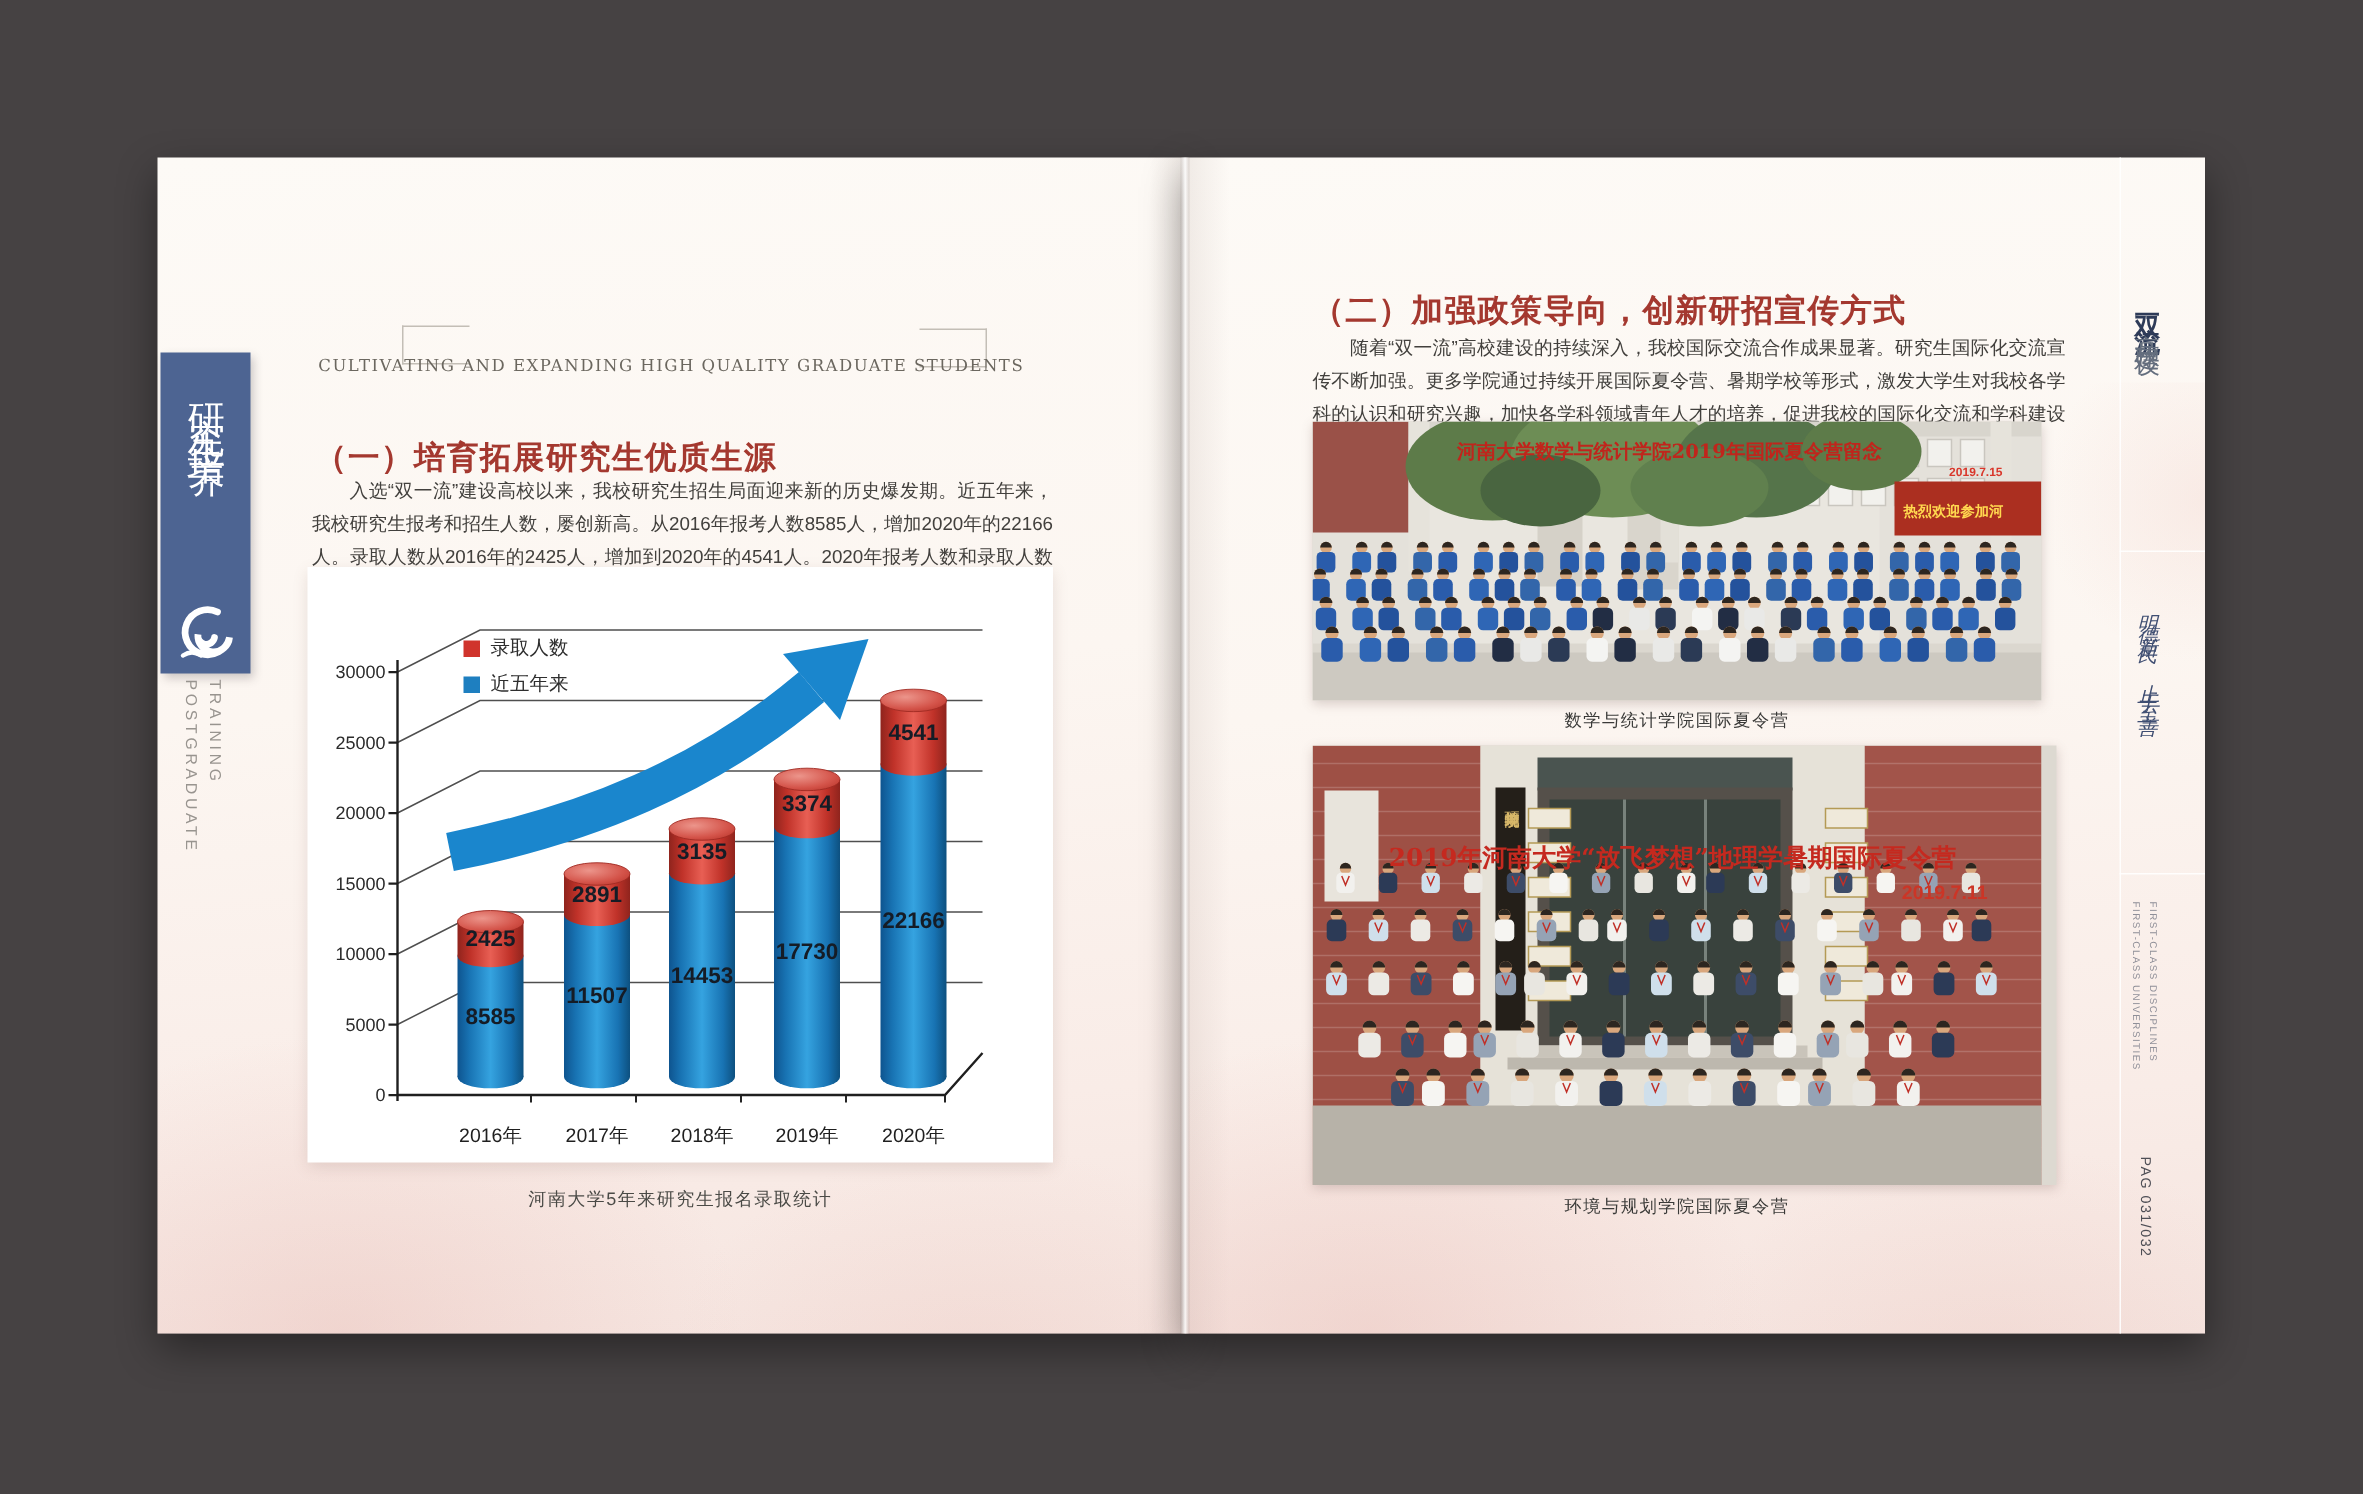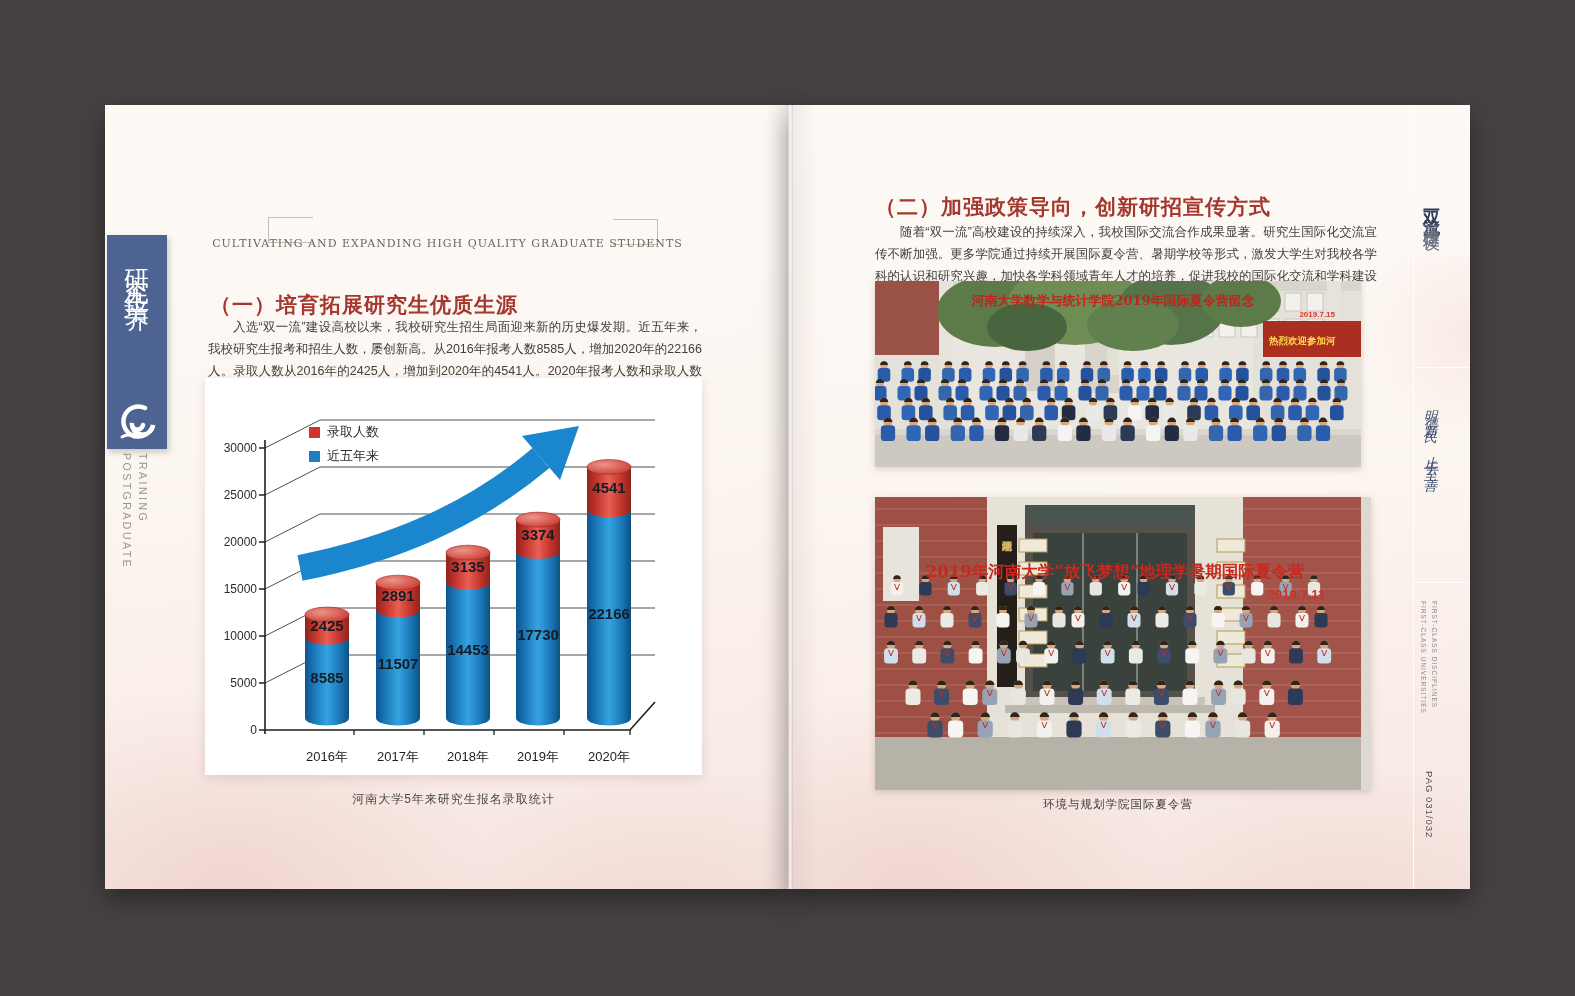--- a/index.html
+++ b/index.html
@@ -556,20 +556,21 @@
             <path d="M 424.99 141 a 4.41 4.41 0 0 1 8.82 0" fill="#2d2620"></path>
             <rect x="422.26000000000005" y="144.36" width="14.28" height="15.75" rx="3.6750000000000003" fill="#3366aa"></rect>
             <circle cx="448" cy="141" r="4.41" fill="#d9a77d"></circle>
             <path d="M 443.59 141 a 4.41 4.41 0 0 1 8.82 0" fill="#2d2620"></path>
             <rect x="440.86" y="144.36" width="14.28" height="15.75" rx="3.6750000000000003" fill="#2a5cab"></rect>
           </g>
         <text x="238" y="24" text-anchor="middle" class="p1-overlay">河南大学数学与统计学院2019年国际夏令营留念</text>
         <text x="460" y="36" text-anchor="end" class="p1-date">2019.7.15</text>
       </svg>
     </div>
+    <div class="photo-caption caption1">数学与统计学院国际夏令营</div>
 
     <div class="photo photo2">
       <svg id="photo2-svg" width="486" height="293" viewBox="0 0 486 293">
         <rect x="0" y="0" width="486" height="293" fill="#ded9d0"></rect>
         <rect x="0" y="0" width="112" height="293" fill="#9e5045"></rect>
         <rect x="368" y="0" width="118" height="293" fill="#a2544a"></rect>
         <g id="p2-brick">
             <line x1="0" y1="12" x2="112" y2="12" stroke="rgba(255,255,255,.18)" stroke-width="1"></line>
             <line x1="368" y1="12" x2="486" y2="12" stroke="rgba(255,255,255,.18)" stroke-width="1"></line>
             <line x1="0" y1="28" x2="112" y2="28" stroke="rgba(255,255,255,.18)" stroke-width="1"></line>

